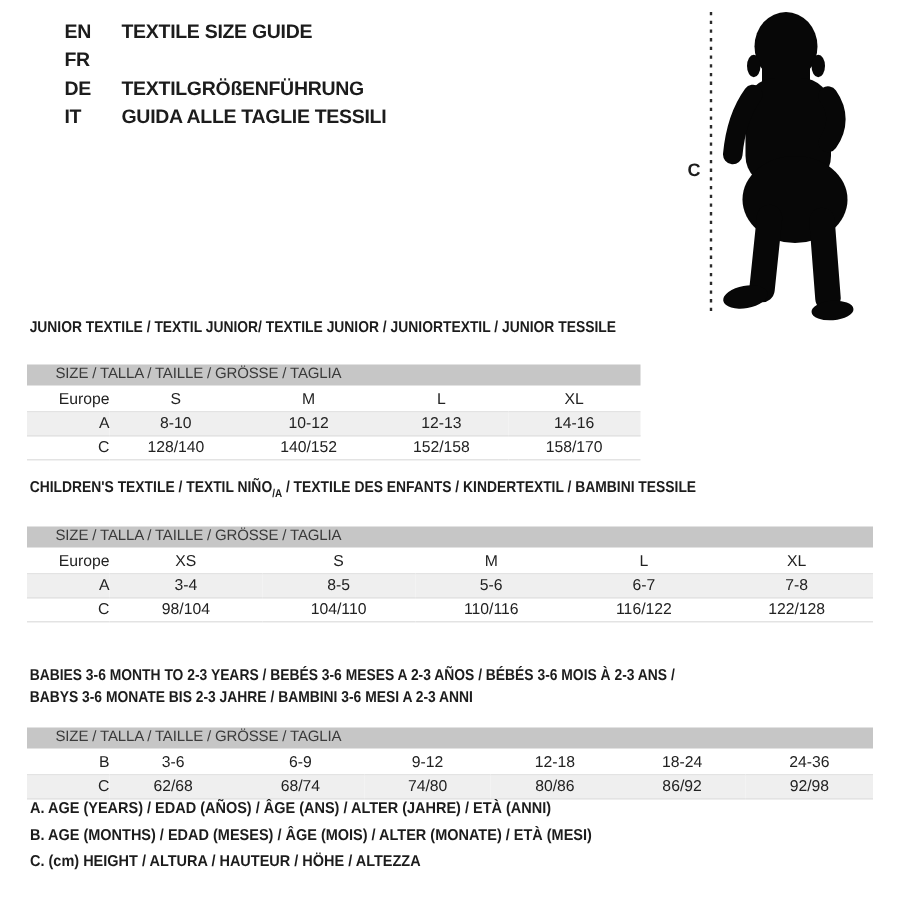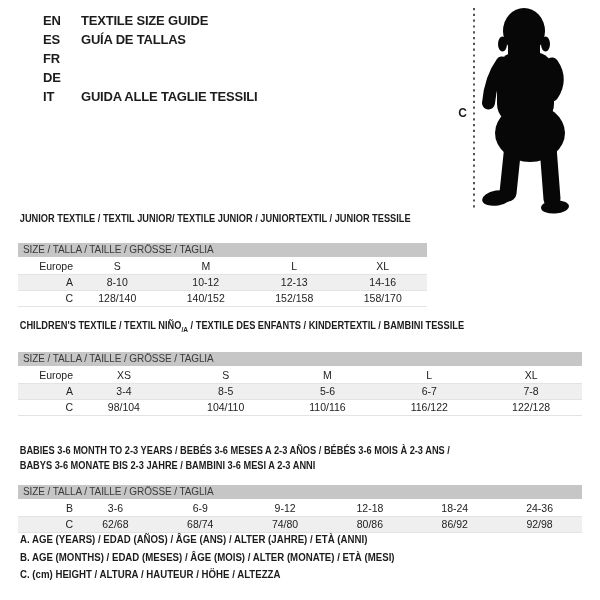--- a/index.html
+++ b/index.html
@@ -22,21 +22,21 @@
   #t2 { top:318px; width:564px; }
   #t3 { top:420px; width:564px;margin-top:23px; }
   .tbl-title {
     font-weight:bold; font-size:10.5px; line-height:14px; white-space:nowrap;
     transform:scaleX(0.88); transform-origin:0 0; padding-left:2px;
   }
   #t3 .tbl-title { line-height:15px; }
   .tbl-title sub { font-size:7.5px; }
   .size-bar {
     background:#c6c6c6; height:14px; line-height:14px; font-size:10px;
-    color:#3a3a3a; padding-left:5px; letter-spacing:-0.1px;
+    color:#3a3a3a; padding-left:19px; letter-spacing:-0.1px;
   }
   #t1 .size-bar { margin-top:18px; }
   #t2 .size-bar { margin-top:15px; }
   #t3 .size-bar { margin-top:12px; }
   table { width:100%; border-collapse:collapse; table-layout:fixed; margin-top:2px; }
   td {
     font-size:10.5px; height:15px; line-height:15px; text-align:center;
     border-bottom:1px solid #e3e3e3; padding:0; color:#222;
   }
   td.lbl { text-align:right; padding-left:4px; }
@@ -52,28 +52,25 @@
 <body>
 
 <div class="canvas">
 
   <div class="lang-block">
     <div class="lang-row">
       <span class="lang-code">EN</span>
       <span class="lang-title">TEXTILE SIZE GUIDE</span>
     </div>
     <div class="lang-row">
-      <span class="lang-code">ES</span>
-      <span class="lang-title">GUÍA DE TALLAS</span>
-    </div>
-    <div class="lang-row">
       <span class="lang-code">FR</span>
     </div>
     <div class="lang-row">
       <span class="lang-code">DE</span>
+      <span class="lang-title">TEXTILGRÖßENFÜHRUNG</span>
     </div>
     <div class="lang-row">
       <span class="lang-code">IT</span>
       <span class="lang-title">GUIDA ALLE TAGLIE TESSILI</span>
     </div>
   </div>
 
   <svg class="figure-svg" width="160" height="222" viewBox="0 0 160 222">
     <g fill="#070707">
       <ellipse cx="84" cy="31" rx="21" ry="23"></ellipse>

